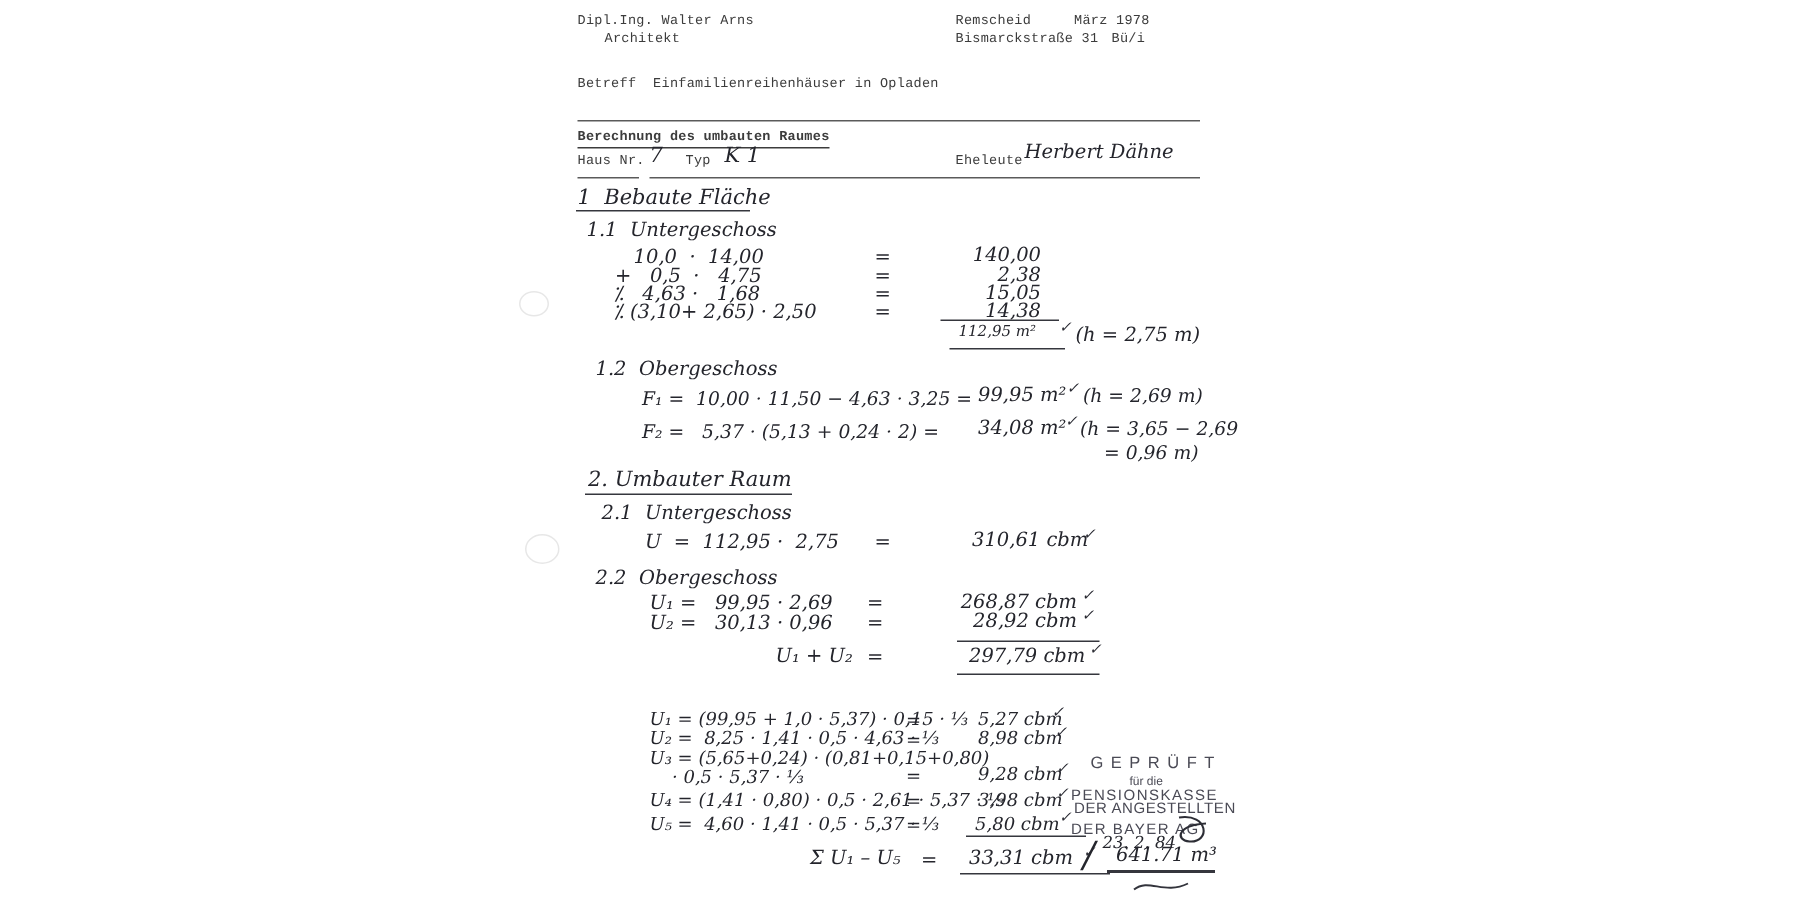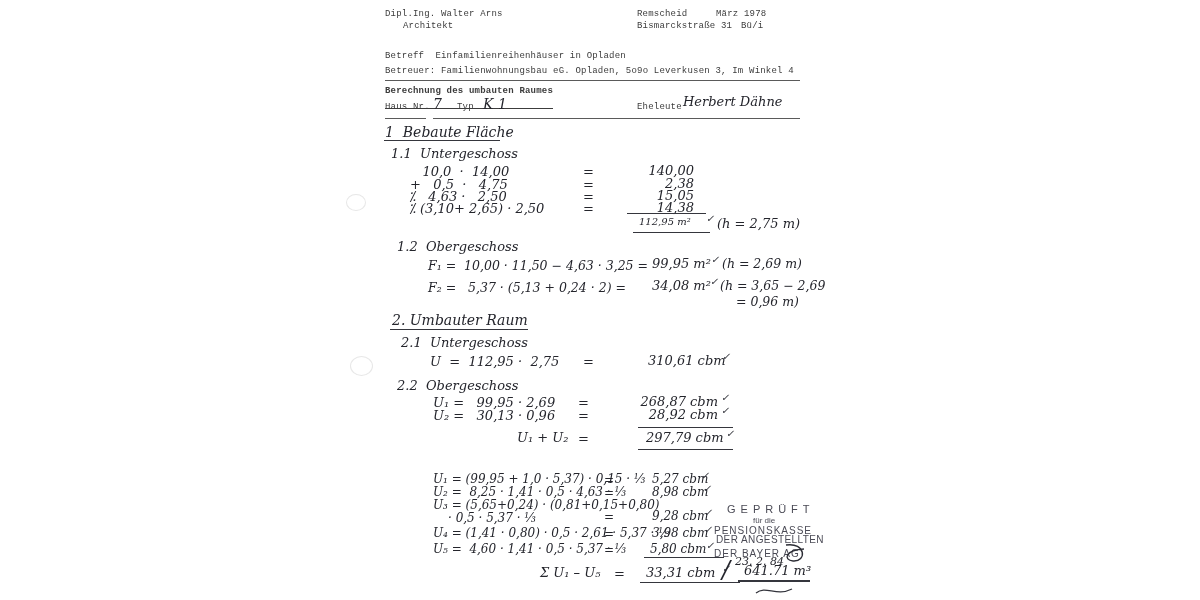--- a/index.html
+++ b/index.html
@@ -6,38 +6,37 @@
   .page{position:relative;width:1200px;height:600px;background:#ffffff;overflow:hidden;}
   
   .t{position:absolute;font:9px/1.25 "Liberation Mono",monospace;color:#3c3c3c;white-space:pre;letter-spacing:.2px;}
   
   .h{position:absolute;font-family:"DejaVu Serif",serif;font-style:italic;color:#24252c;white-space:pre;line-height:1;}
   .sz14{font-size:14px}.sz13{font-size:13px}.sz125{font-size:12.5px}.sz12{font-size:12px}.sz11{font-size:11px}
   .val{text-align:right;}
   .chk{font-size:10px;color:#2a2b33;}
   .ln{position:absolute;background:#35363d;height:1.4px;}
   .tln{position:absolute;background:#5a5a5a;height:1px;}
-  .u{border-bottom:1px solid #3c3c3c;padding-bottom:11px;}
+  .u{border-bottom:1px solid #3c3c3c;padding-bottom:1px;}
   .stamp{position:absolute;font-family:Liberation Sans, sans-serif;color:#4a4a55;white-space:pre;}
   .artifact{position:absolute;border:1.5px solid rgba(60,60,60,.12);border-radius:50%;}
   svg{position:absolute;overflow:visible;}
 </style>
 </head>
 <body>
 
 <div class="page">
 
   <div class="t" style="left:385px;top:9px">Dipl.Ing. Walter Arns</div>
   <div class="t" style="left:403px;top:21px">Architekt</div>
   <div class="t" style="left:637px;top:9px">Remscheid</div>
   <div class="t" style="left:716px;top:9px">März 1978</div>
   <div class="t" style="left:637px;top:21px">Bismarckstraße 31</div>
   <div class="t" style="left:741px;top:21px">Bü/i</div>
   <div class="t" style="left:385px;top:51px">Betreff  Einfamilienreihenhäuser in Opladen</div>
-  <div class="t" style="left:385px;top:66px">Betreuer: Familienwohnungsbau eG. Opladen, 5o9o Leverkusen 3, Im Winkel 4</div>
 
   <div class="tln" style="left:385px;top:80px;width:415px"></div>
   <div class="t u" style="left:385px;top:86px;font-weight:bold">Berechnung des umbauten Raumes</div>
 
   <div class="t" style="left:385px;top:102px">Haus Nr.</div>
   <div class="h sz14" style="left:433px;top:97px">7</div>
   <div class="t" style="left:457px;top:102px">Typ</div>
   <div class="h sz14" style="left:483px;top:97px">K 1</div>
   <div class="t" style="left:637px;top:102px">Eheleute</div>
   <div class="h" style="left:683px;top:95px;font-size:13px">Herbert Dähne</div>
@@ -51,21 +50,21 @@
   <div class="h sz13" style="left:391px;top:147px">1.1  Untergeschoss</div>
 
   <div class="h sz13" style="left:410px;top:165px">   10,0  ·  14,00</div>
   <div class="h sz13" style="left:583px;top:165px">=</div>
   <div class="h sz13 val" style="left:610px;top:164px;width:84px">140,00</div>
 
   <div class="h sz13" style="left:410px;top:178px">+   0,5  ·   4,75</div>
   <div class="h sz13" style="left:583px;top:178px">=</div>
   <div class="h sz13 val" style="left:610px;top:177px;width:84px">2,38</div>
 
-  <div class="h sz13" style="left:410px;top:190px">⁒   4,63 ·   2,50</div>
+  <div class="h sz13" style="left:410px;top:190px">⁒   4,63 ·   1,68</div>
   <div class="h sz13" style="left:583px;top:190px">=</div>
   <div class="h sz13 val" style="left:610px;top:189px;width:84px">15,05</div>
 
   <div class="h sz13" style="left:410px;top:202px">⁒ (3,10+ 2,65) · 2,50</div>
   <div class="h sz13" style="left:583px;top:202px">=</div>
   <div class="h sz13 val" style="left:610px;top:201px;width:84px">14,38</div>
 
   <div class="ln" style="left:627px;top:213px;width:79px"></div>
   <div class="h" style="left:639px;top:217px;font-size:10px">112,95 m²</div>
   <div class="h chk" style="left:706px;top:214px">✓</div>

